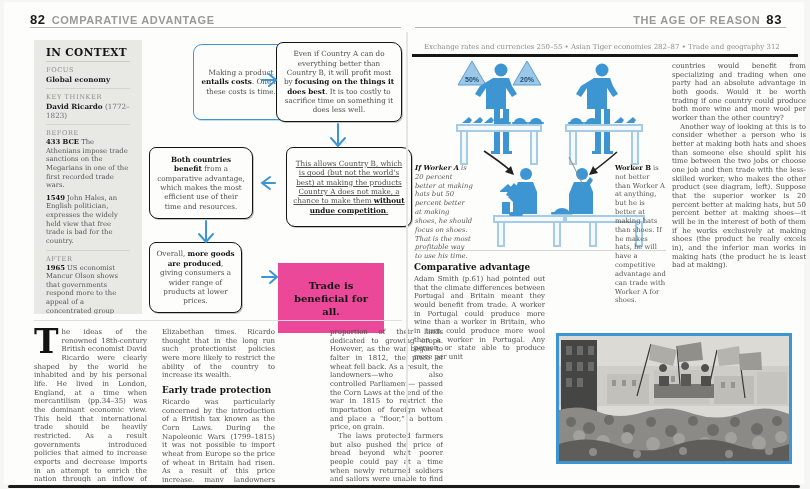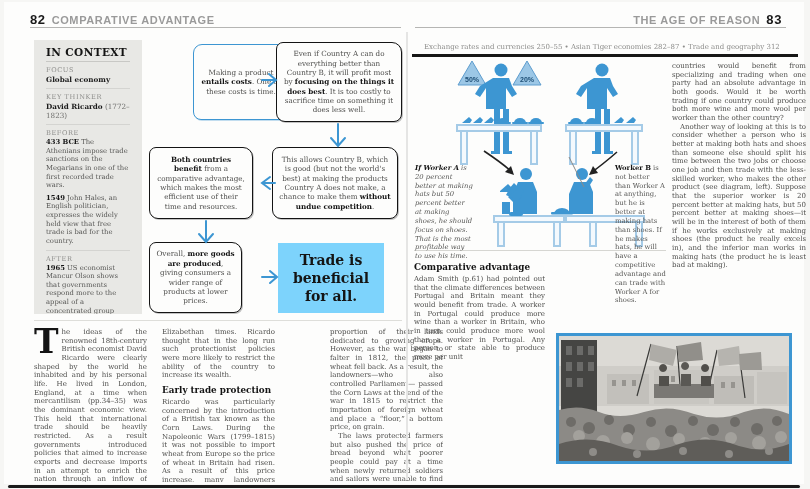--- a/index.html
+++ b/index.html
@@ -27,21 +27,21 @@
   .ctx .val .dates{font-weight:normal;color:#6f6f6d;}
   .ctx .div{height:1px;background:#d4d4d1;margin:4px 0;}
   .ctx p{margin:0 0 4px;font-size:6.8px;line-height:1.27;color:#555553;}
   .ctx p b{color:#161616;}
 
   
   .flowbox{position:absolute;box-sizing:border-box;display:flex;align-items:center;justify-content:center;text-align:center;font-size:7.2px;line-height:1.3;color:#4e4e4c;padding:4px 6px;background:#fdfdfc;}
   .flowbox b{color:#141414;}
   .sketch{border:1.8px solid #141414;border-radius:7px 10px 8px 9px;box-shadow:1px 1px 0 rgba(20,20,20,.25);}
   .sketch-blue{border:1.8px solid #3d96d2;border-radius:9px 7px 10px 8px;box-shadow:1px 1px 0 rgba(61,150,210,.3);}
-  .solid-blue{background:#7dd3fc;color:#10212e;font-weight:bold;font-size:14px;}
+  .solid-blue{background:#ec4899;color:#10212e;font-weight:bold;font-size:10px;margin-top:20px;}
   .flow-arrows{position:absolute;left:140px;top:38px;width:262px;height:276px;pointer-events:none;}
 
   
   .col{position:absolute;font-size:7px;line-height:1.24;color:#4e4e4c;text-align:justify;overflow:hidden;}
   .col p{margin:0;}
   .col p + p{text-indent:8px;}
   .col h3{margin:5px 0 2px;font-size:8.8px;color:#141414;}
   .dropcap{float:left;font-size:33px;line-height:.78;font-weight:bold;color:#141414;margin:1px 3px 0 0;}
   .caption{position:absolute;font-size:6.8px;line-height:1.3;color:#55555 3;color:#555553;}
   .caption b{color:#141414;}
@@ -91,21 +91,21 @@
 
   <div class="flowbox sketch-blue" style="left:145px;top:42px;width:96px;height:76px;margin-left:44px;">
     <span><span>Making a product </span><b>entails costs</b><span>. One of these costs is time.</span></span>
   </div>
   <div class="flowbox sketch" style="left:272px;top:40px;width:126px;height:80px;">
     <span><span>Even if Country A can do everything better than Country B, it will profit most by </span><b>focusing on the things it does best</b><span>. It is too costly to sacrifice time on something it does less well.</span></span>
   </div>
   <div class="flowbox sketch" style="left:145px;top:145px;width:104px;height:72px;">
     <span><b>Both countries benefit</b><span> from a comparative advantage, which makes the most efficient use of their time and resources.</span></span>
   </div>
-  <div class="flowbox sketch" style="left:268px;top:145px;width:126px;height:72px;">
+  <div class="flowbox sketch" style="left:282px;top:145px;width:126px;height:80px;text-decoration:underline;">
     <span><span>This allows Country B, which is good (but not the world's best) at making the products Country A does not make, a chance to make them </span><b>without undue competition</b><span>.</span></span>
   </div>
   <div class="flowbox sketch" style="left:145px;top:240px;width:93px;height:71px;">
     <span><span>Overall, </span><b>more goods are produced</b><span>, giving consumers a wider range of products at lower prices.</span></span>
   </div>
   <div class="flowbox solid-blue" style="left:274px;top:241px;width:106px;height:70px;">
     <b>Trade is beneficial for all.</b>
   </div>
 
   <svg class="flow-arrows" viewBox="0 0 262 276">

